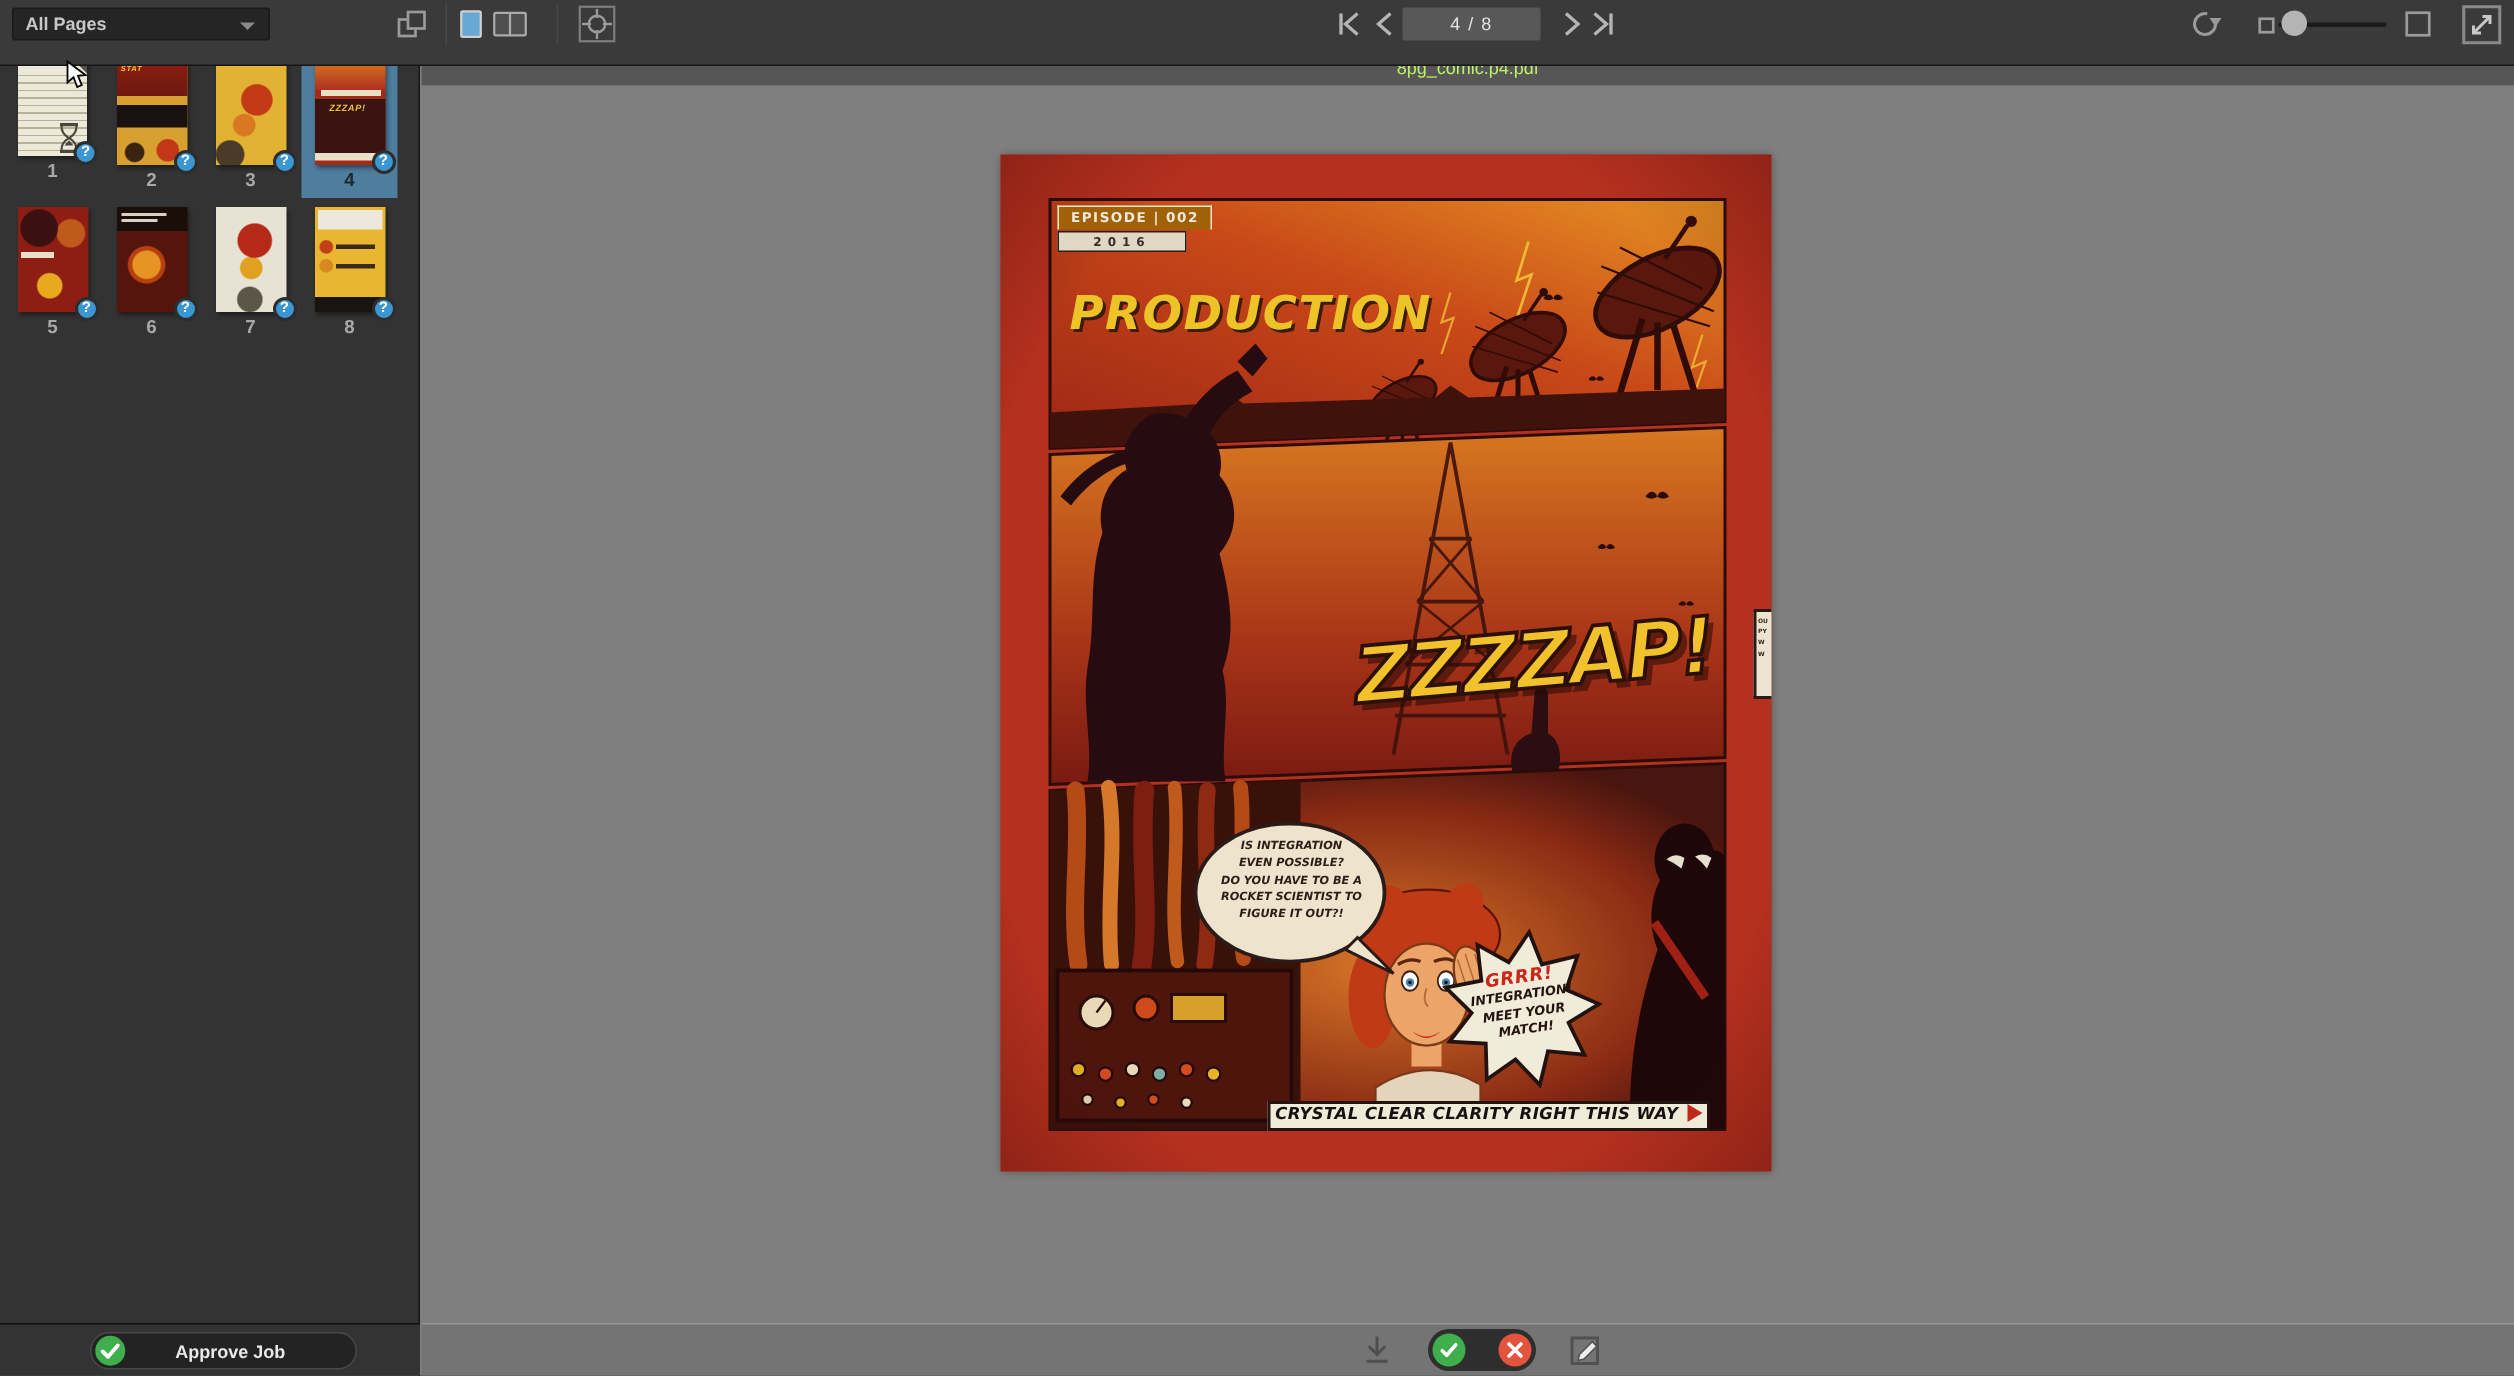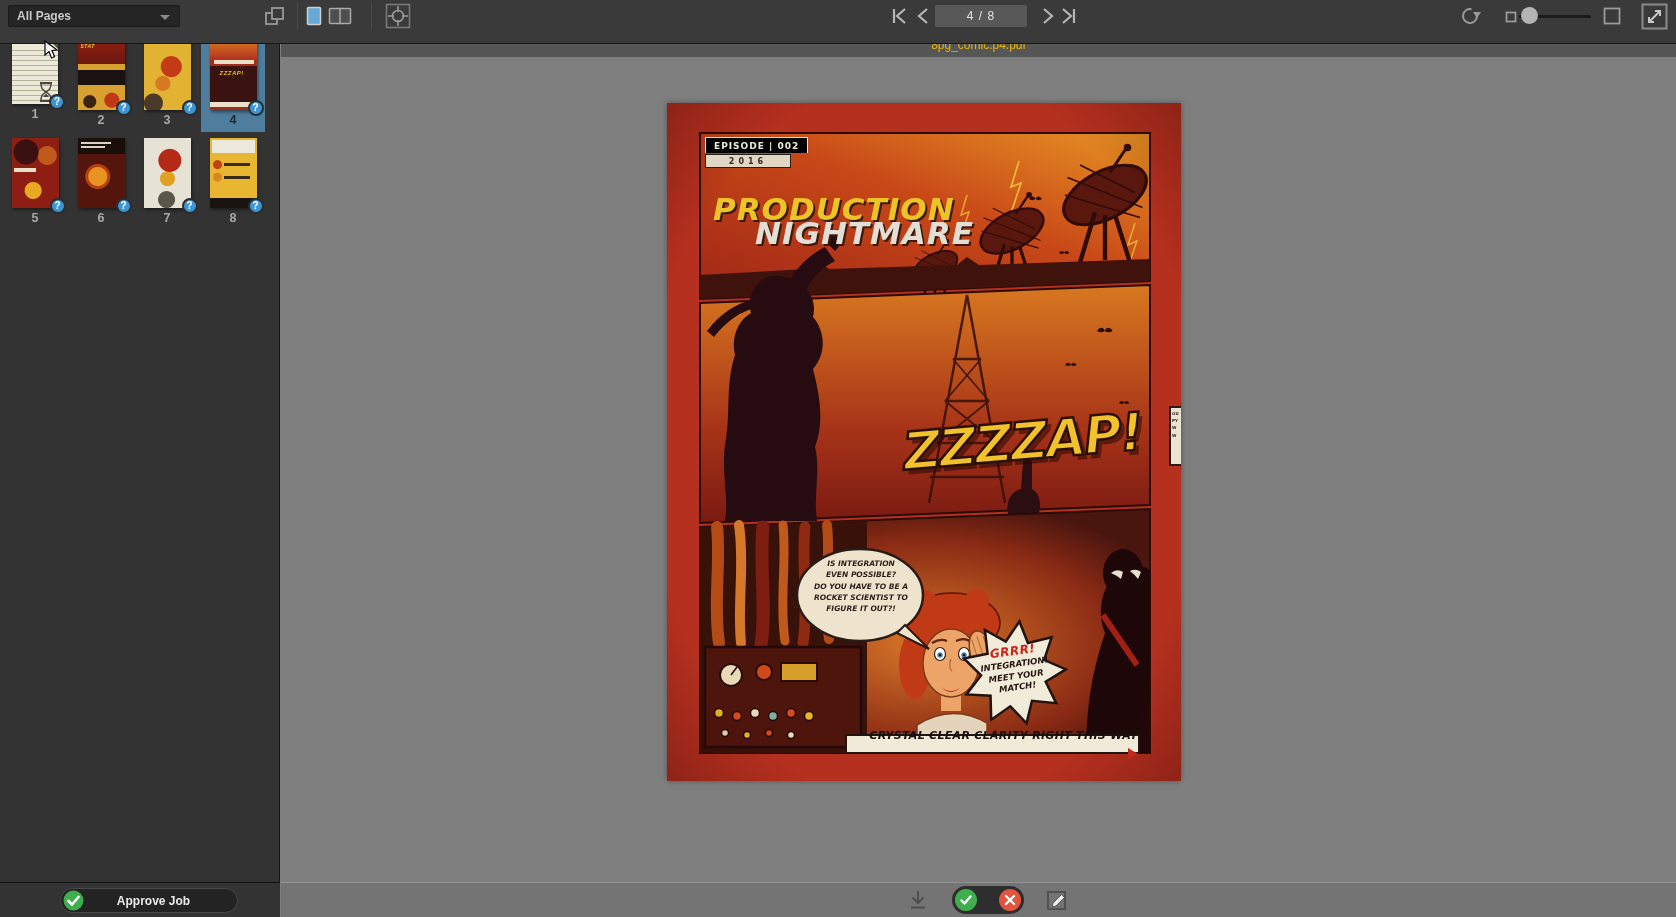--- a/index.html
+++ b/index.html
@@ -97,43 +97,43 @@
   .hourglass { position:absolute; right:4px; bottom:2px; }
 
   
   .approve-bar { position:absolute; left:0; bottom:0; width:280px; height:35px; background:#333333; border-top:1px solid #111; }
   .approve-pill { position:absolute; left:60px; top:5px; width:178px; height:25px; border-radius:13px; background:#232323; border:1px solid #484848; display:flex; align-items:center; cursor:pointer; }
   .approve-pill .label { flex:1; text-align:center; color:#e8e8e8; font-size:12px; font-weight:bold; padding-right:14px; }
 
   
   .main { position:absolute; left:281px; top:32px; width:1395px; height:885px; }
   .doc-titlebar { position:absolute; left:0; top:0; width:100%; height:25px; background:#565656; display:flex; align-items:center; justify-content:center; }
-  .doc-titlebar span { color:#eab308; font-size:12px; }
+  .doc-titlebar span { color:#bef264; font-size:12px; }
   .canvas { position:absolute; left:0; top:25px; width:100%; height:825px; background:#7f7f7f; overflow:hidden; }
   .bottom-strip { position:absolute; left:0; bottom:0; width:100%; height:35px; background:#747474; border-top:1px solid #949494; }
   .br-pill { position:absolute; left:671px; top:3px; width:72px; height:28px; border-radius:14px; background:#2e2e2e; display:flex; align-items:center; justify-content:space-between; padding:0 3px; }
   .circle-btn { width:22px; height:22px; border-radius:50%; border:none; cursor:pointer; display:flex; align-items:center; justify-content:center; padding:0; }
   .circle-green { background:#3fae4c; }
   .circle-red { background:#e2543e; }
 
   
   .comic-page { position:absolute; left:386px; top:46px; width:514px; height:678px; background:#b5301f; box-shadow:0 0 6px rgba(0,0,0,.35); cursor:default; }
   .comic-page svg.art { position:absolute; inset:0; }
   .cp-abs { position:absolute; font-family:"DejaVu Sans", sans-serif; }
-  .episode-box { left:38px; top:34px; background:#000000; color:#efe9dc; font-size:9px; font-weight:bold; padding:3px 8px 2px; letter-spacing:1px; border:1px solid #efe6cf; border-bottom:none; }
+  .episode-box { left:38px; top:34px; background:#a16207; color:#efe9dc; font-size:9px; font-weight:bold; padding:3px 8px 2px; letter-spacing:1px; border:1px solid #efe6cf; border-bottom:none; }
   .year-box { left:38px; top:51px; width:86px; background:#e0d8c4; color:#3a2a28; font-size:8px; font-weight:bold; letter-spacing:4px; text-align:center; padding:2px 0 1px; border:1px solid #2a1c18; }
   .title1 { left:46px; top:76px; font-size:31px; font-weight:900; font-style:italic; color:#ecc428; text-shadow:2px 2px 0 #3c1a0e; letter-spacing:1px;margin-top:12px; }
   .title2 { left:88px; top:112px; font-size:31px; font-weight:900; font-style:italic; color:#e3dfd5; text-shadow:2px 2px 0 #3c1a0e; letter-spacing:1px; }
   .caption-box { left:188px; top:195px; width:296px; background:#e8e0ca; border:2px solid #2a1c1a; color:#35221e; font-size:7px; font-weight:900; font-style:italic; text-align:center; line-height:1.55; padding:4px 6px; letter-spacing:.2px; }
   .sfx { left:236px; top:308px; width:250px; font-size:52px; font-weight:900; font-style:italic; color:#f2c22c; -webkit-text-stroke:2.5px #2a1008; text-shadow:4px 5px 0 rgba(40,10,5,.55); transform:rotate(-5deg); letter-spacing:-2px; }
   .speech { left:133px; top:455px; width:122px; text-align:center; font-size:7.5px; font-weight:900; font-style:italic; color:#2e1c18; line-height:1.5; }
   .burst-text { left:302px; top:540px; width:92px; text-align:center; transform:rotate(-8deg); line-height:1.35; }
   .burst-text .grrr { color:#cc2418; font-size:12px; font-weight:900; font-style:italic; letter-spacing:.5px; }
   .burst-text .bl { color:#241410; font-size:8.5px; font-weight:900; font-style:italic; }
-  .banner { left:178px; top:631px; width:295px; height:20px; background:#f0ead8; border:2px solid #241410; display:flex; align-items:flex-end; justify-content:center; gap:6px;flex-direction:column; }
+  .banner { left:178px; top:631px; width:295px; height:20px; background:#f0ead8; border:2px solid #241410; display:flex; align-items:flex-start; justify-content:center; gap:6px; }
   .banner span { color:#16100e; font-size:11px; font-weight:900; font-style:italic; letter-spacing:.3px; }
   .banner .tri { width:0; height:0; border-left:10px solid #c22818; border-top:6px solid transparent; border-bottom:6px solid transparent; }
   .edge-cap { right:0; top:303px; width:12px; height:60px; background:#ece4d0; border:2px solid #2a1a18; border-right:none; color:#35221e; font-size:4px; font-weight:bold; line-height:1.8; padding:2px 1px; overflow:hidden; }
 
   .cursor { position:absolute; left:44px; top:40px; z-index:60; pointer-events:none; }
 </style>
 </head>
 <body>
 
 <div class="app">
@@ -467,21 +467,20 @@
           <g transform="translate(0,14) rotate(-4 347 556)">
             <polygon points="399,556 378,567 387,589 363,585 356,607 341,589 321,601 322,577 298,574 314,556 298,538 322,535 321,511 341,524 356,505 363,527 387,523 378,545" fill="#f1ebd9" stroke="#221310" stroke-width="2.5"></polygon>
           </g>
 
           <rect x="0" y="0" width="514" height="678" fill="url(#vig)"></rect>
         </svg>
 
         <div class="cp-abs episode-box">EPISODE | 002</div>
         <div class="cp-abs year-box">2016</div>
         <div class="cp-abs title1">PRODUCTION</div>
-        <div class="cp-abs title2">NIGHTMARE</div>
         <div class="cp-abs sfx">ZZZZAP!</div>
         <div class="cp-abs speech">
           <div>IS INTEGRATION</div>
           <div>EVEN POSSIBLE?</div>
           <div>DO YOU HAVE TO BE A</div>
           <div>ROCKET SCIENTIST TO</div>
           <div>FIGURE IT OUT?!</div>
         </div>
         <div class="cp-abs burst-text">
           <div class="grrr">GRRR!</div>

